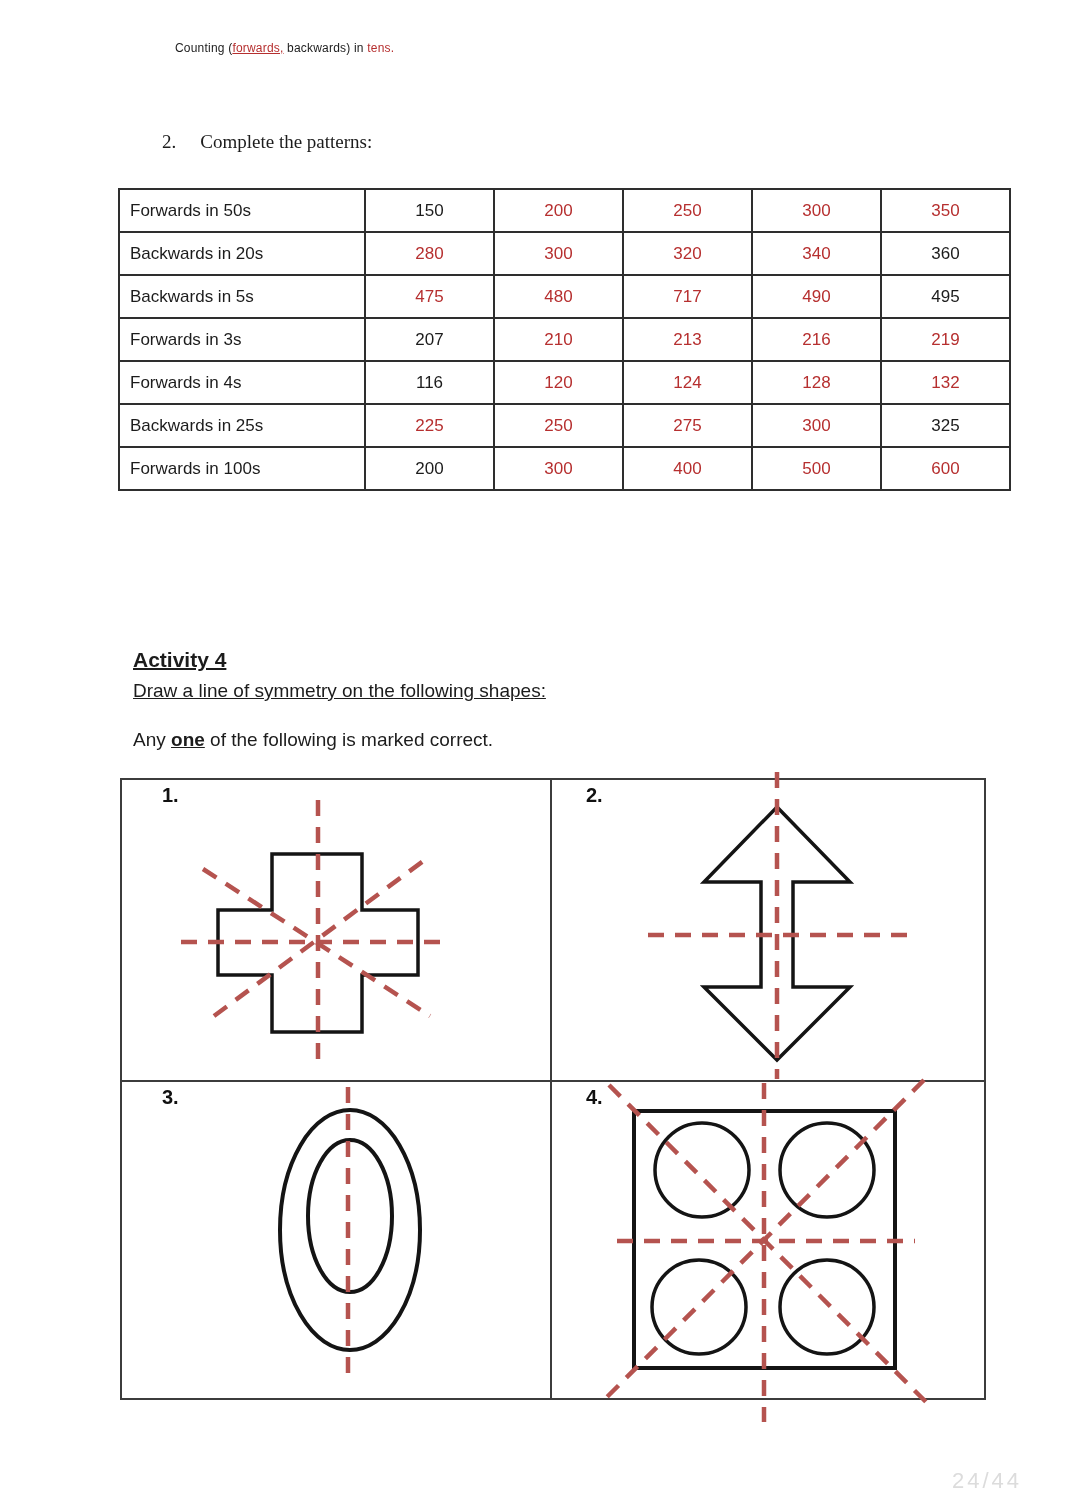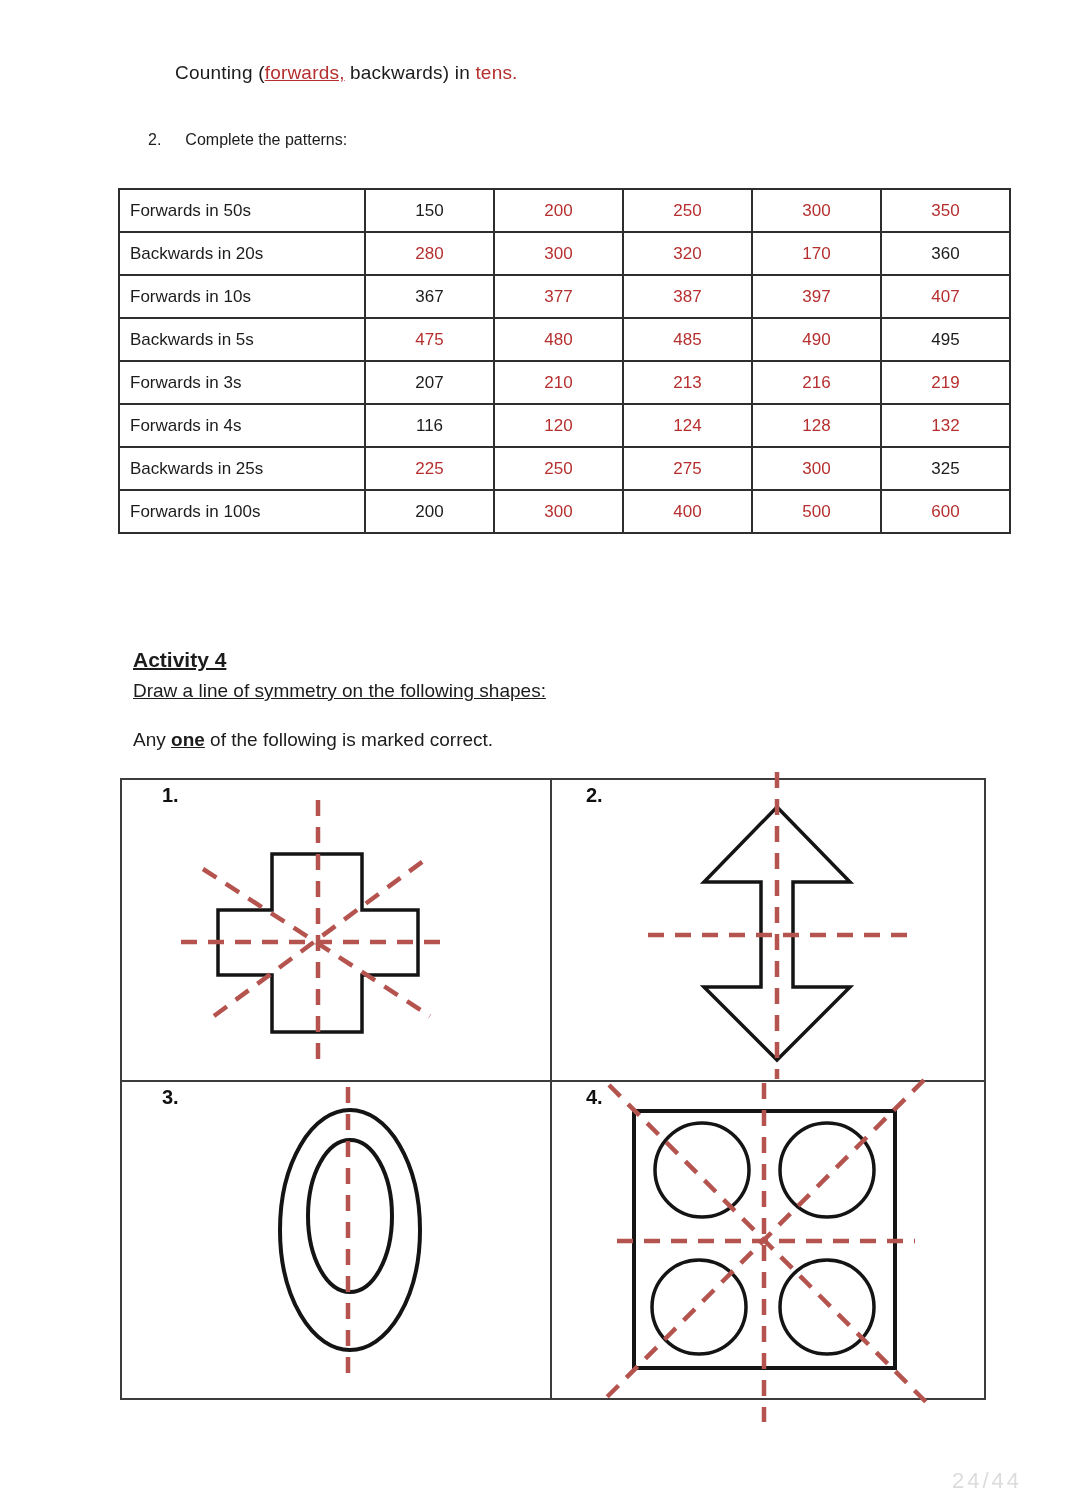--- a/index.html
+++ b/index.html
@@ -2,25 +2,25 @@
 <html><head>
 <meta charset="utf-8">
 <style>
   html,body{margin:0;padding:0;background:#fff;}
   .page{
     position:relative;width:1080px;height:1489px;overflow:hidden;background:#ffffff;
     font-family:"Liberation Sans", sans-serif;color:#1c1c1c;
   }
   .abs{position:absolute;}
   
-  .doc-title{left:175px;top:62px;font-size:19px;letter-spacing:0.2px;}
+  .doc-title{left:175px;top:41px;font-size:12px;letter-spacing:0.2px;}
   .red{color:#b62f2f;}
   .red-underline{color:#b62f2f;text-decoration:underline;text-decoration-color:#b62f2f;}
   
-  .instruction{left:148px;top:131px;font-size:16px;}
+  .instruction{left:162px;top:131px;font-size:19px;font-family:Liberation Serif, serif;}
   .instruction .q-num{display:inline-block;margin-right:24px;}
   
   .pattern-table{left:118px;top:188px;border-collapse:collapse;table-layout:fixed;width:870px;}
   .pattern-table td{border:2px solid #2e2e2e;height:39px;font-size:17px;vertical-align:middle;}
   .pattern-table td.lbl{width:233px;padding-left:10px;text-align:left;}
   .pattern-table td.num{width:125px;text-align:center;}
   .num span.red{color:#b62f2f;}
   .num span.black{color:#1c1c1c;}
   
   .activity-heading{left:133px;top:620px;font-size:21px;font-weight:bold;text-decoration:underline;text-decoration-thickness:2px;margin-top:28px;}
@@ -65,36 +65,28 @@
         <td class="num"><span class="red">200</span></td>
         <td class="num"><span class="red">250</span></td>
         <td class="num"><span class="red">300</span></td>
         <td class="num"><span class="red">350</span></td>
       </tr>
       <tr>
         <td class="lbl">Backwards in 20s</td>
         <td class="num"><span class="red">280</span></td>
         <td class="num"><span class="red">300</span></td>
         <td class="num"><span class="red">320</span></td>
-        <td class="num"><span class="red">170</span></td>
+        <td class="num"><span class="red">340</span></td>
         <td class="num"><span class="black">360</span></td>
-      </tr>
-      <tr>
-        <td class="lbl">Forwards in 10s</td>
-        <td class="num"><span class="black">367</span></td>
-        <td class="num"><span class="red">377</span></td>
-        <td class="num"><span class="red">387</span></td>
-        <td class="num"><span class="red">397</span></td>
-        <td class="num"><span class="red">407</span></td>
       </tr>
       <tr>
         <td class="lbl">Backwards in 5s</td>
         <td class="num"><span class="red">475</span></td>
         <td class="num"><span class="red">480</span></td>
-        <td class="num"><span class="red">485</span></td>
+        <td class="num"><span class="red">717</span></td>
         <td class="num"><span class="red">490</span></td>
         <td class="num"><span class="black">495</span></td>
       </tr>
       <tr>
         <td class="lbl">Forwards in 3s</td>
         <td class="num"><span class="black">207</span></td>
         <td class="num"><span class="red">210</span></td>
         <td class="num"><span class="red">213</span></td>
         <td class="num"><span class="red">216</span></td>
         <td class="num"><span class="red">219</span></td>

